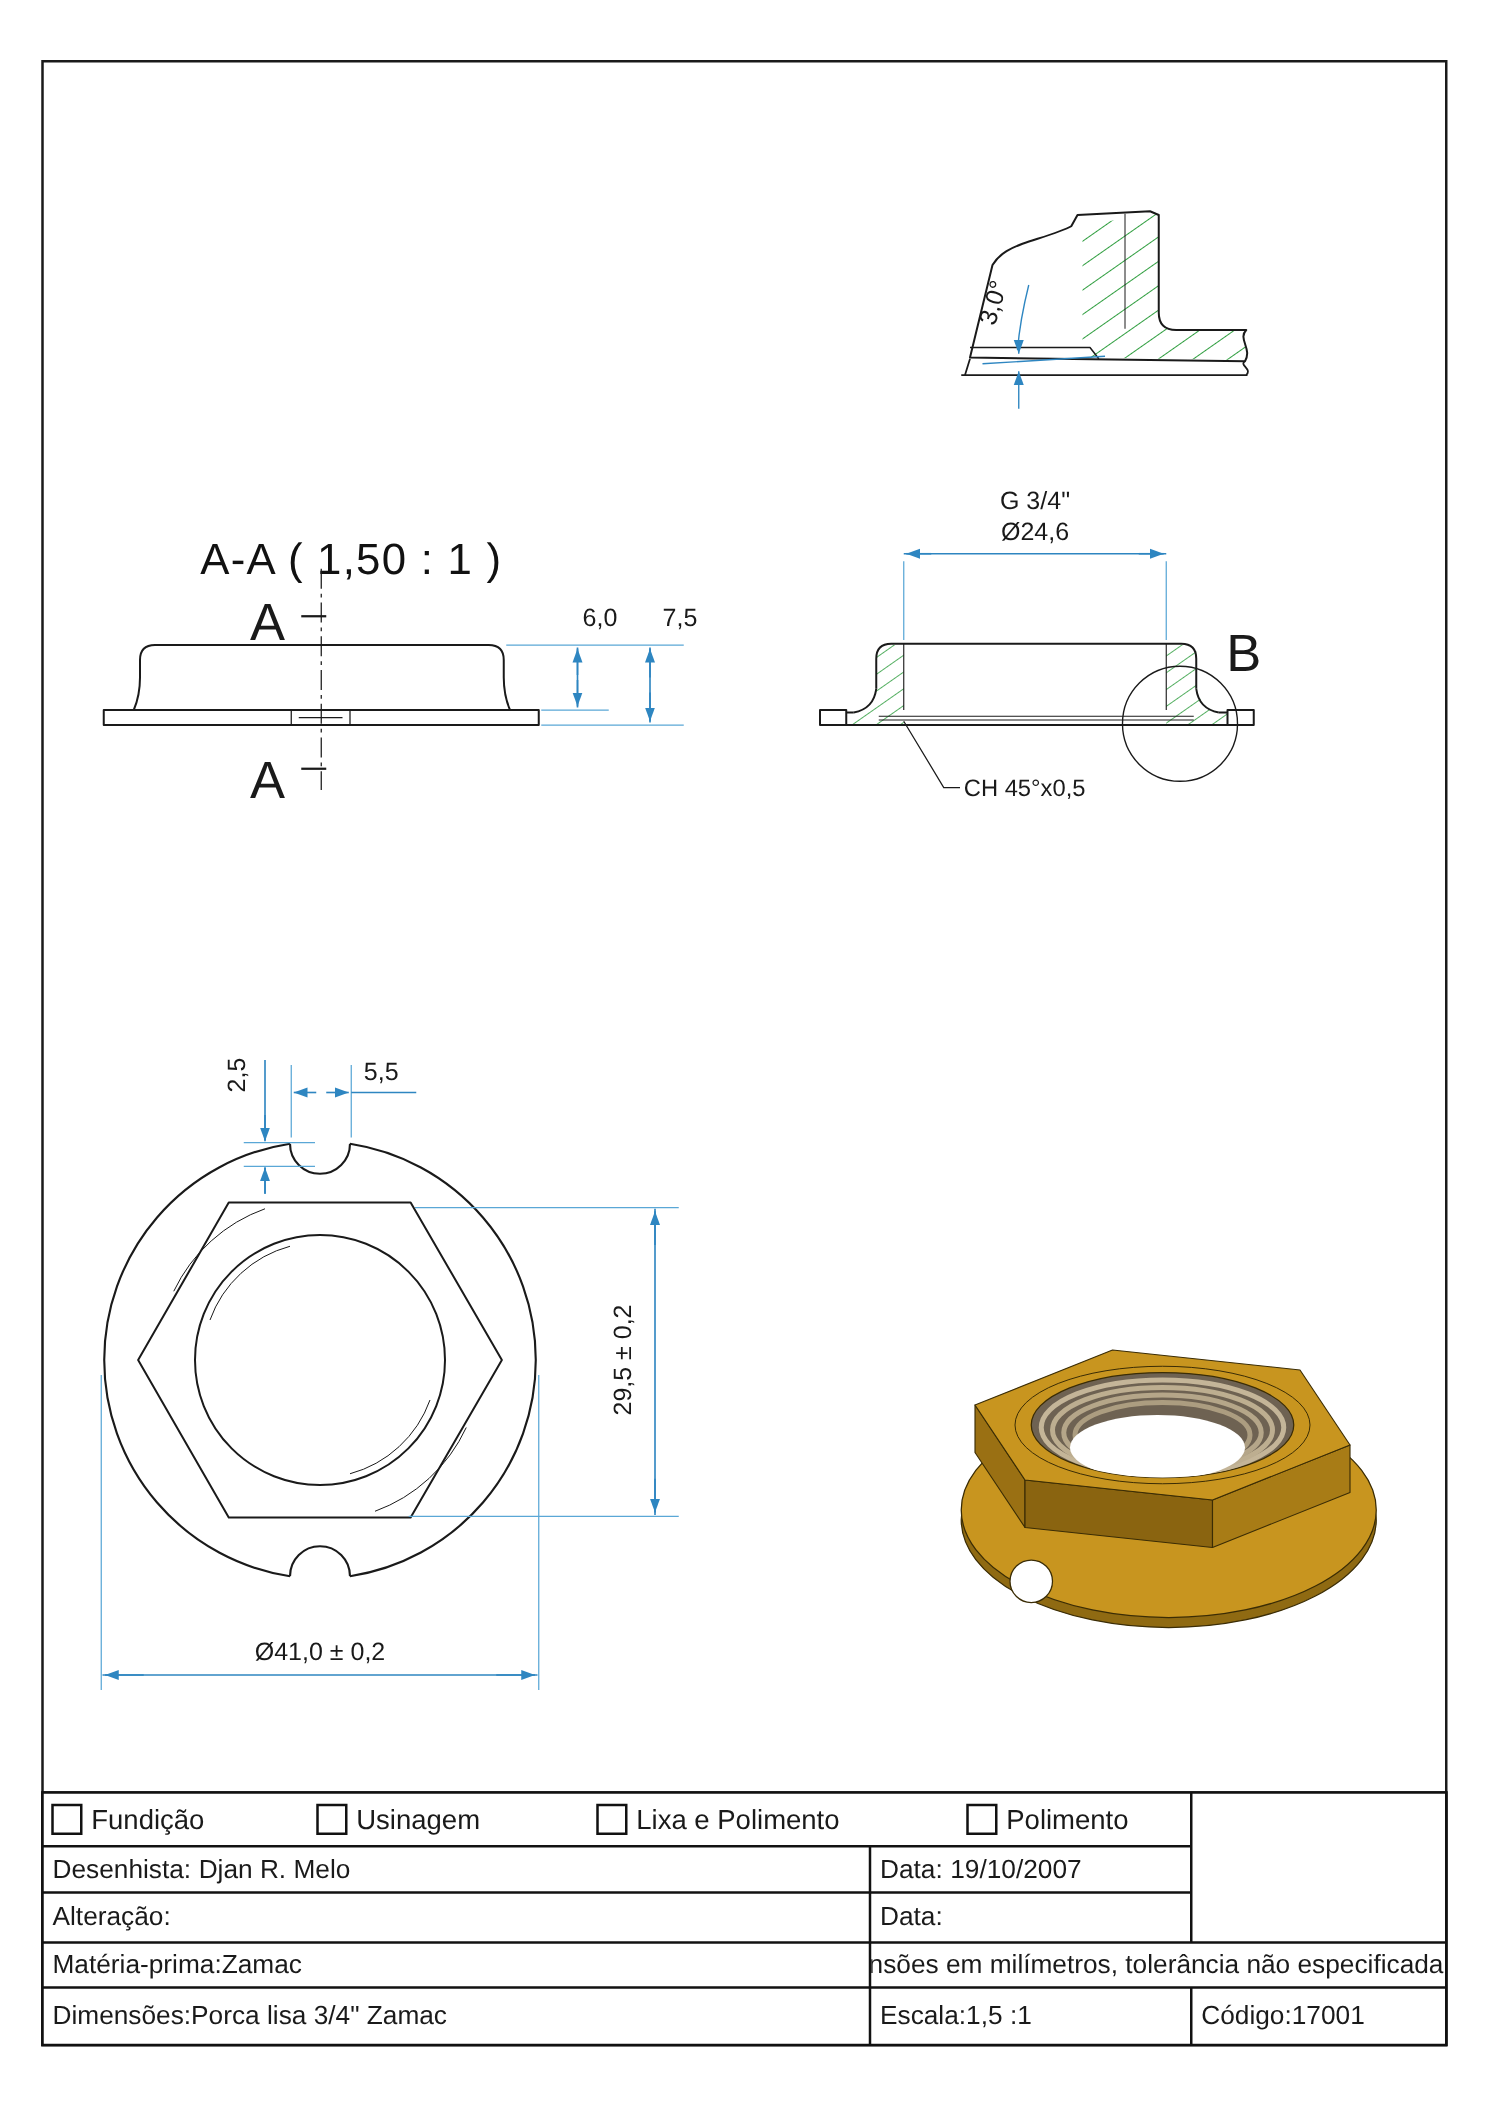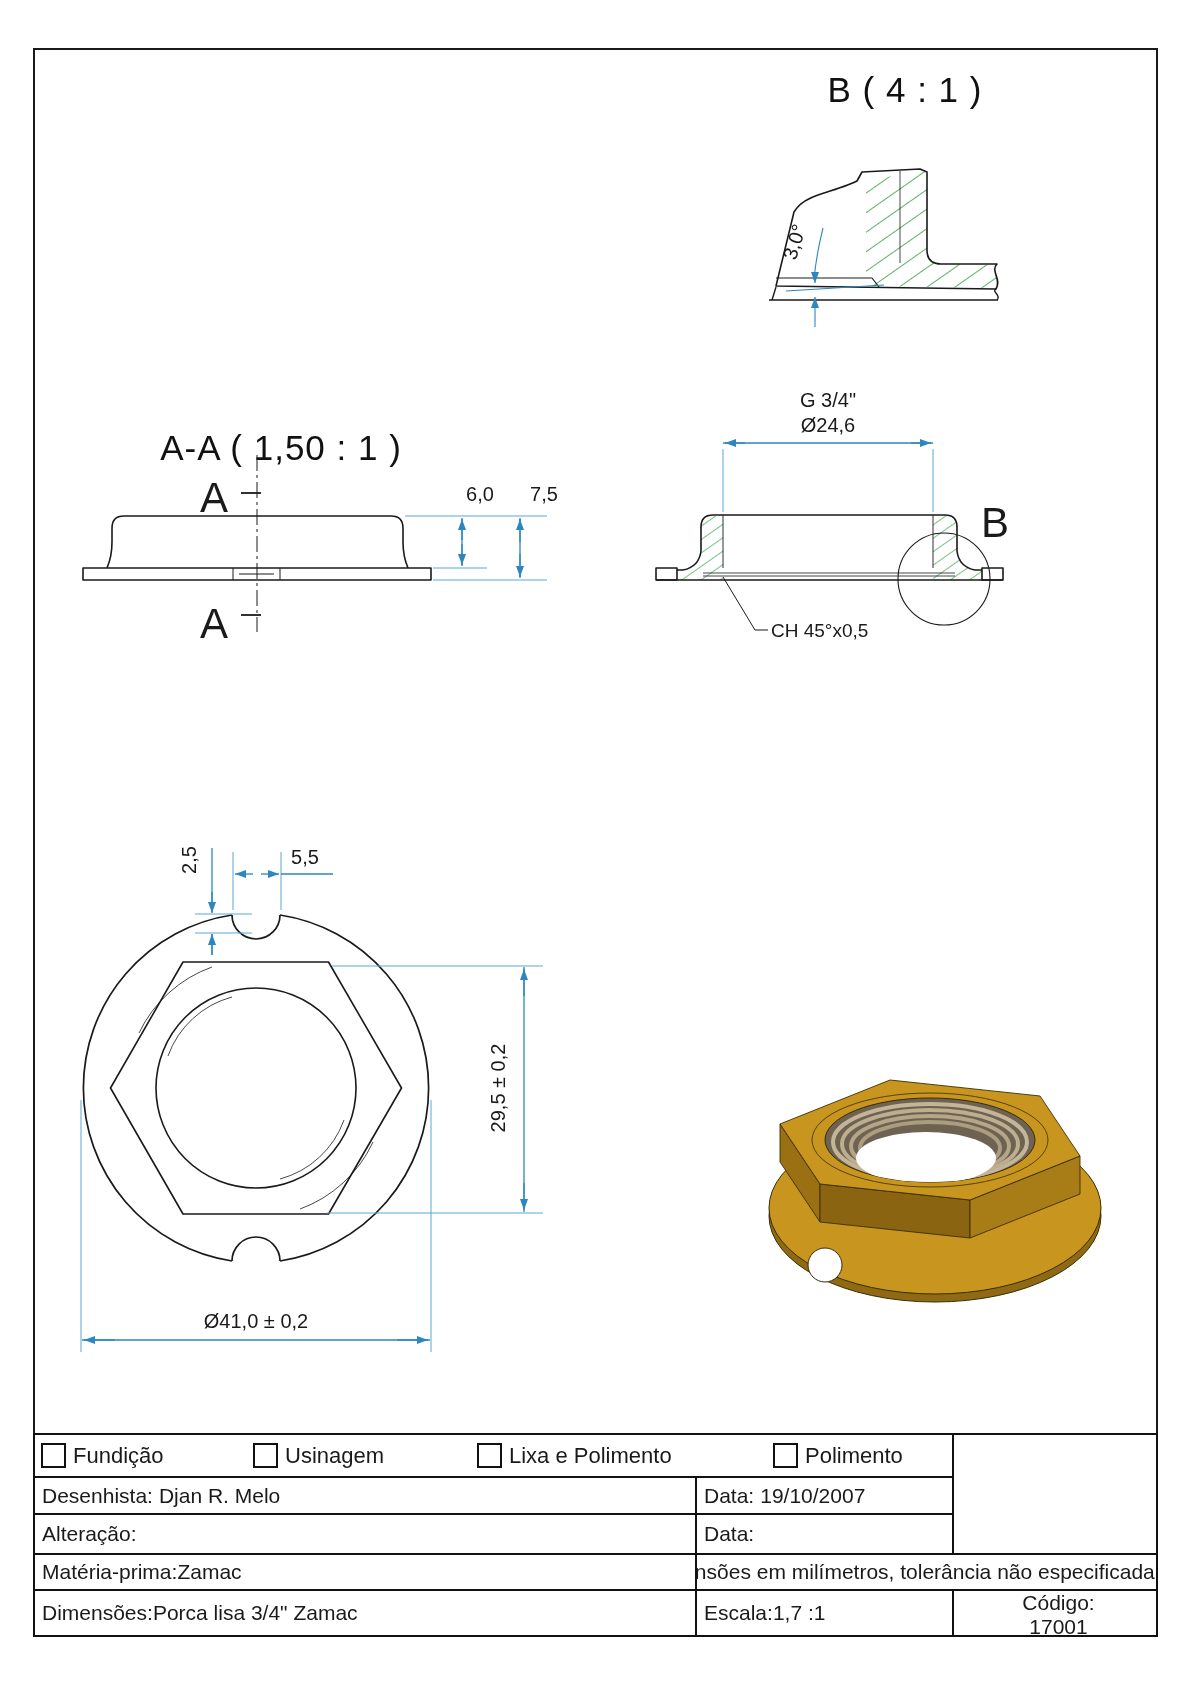--- a/index.html
+++ b/index.html
@@ -26,21 +26,21 @@
   .c-proc{grid-column:1/3;grid-row:1;position:relative;padding-left:0 !important;}
   .c-empty{grid-column:3;grid-row:1/4;}
   .c-des{grid-column:1;grid-row:2;}
   .c-data1{grid-column:2;grid-row:2;}
   .c-alt{grid-column:1;grid-row:3;}
   .c-data2{grid-column:2;grid-row:3;}
   .c-mat{grid-column:1;grid-row:4;}
   .c-tol{grid-column:2/4;grid-row:4;justify-content:center;font-size:15.5px;padding-left:0 !important;}
   .c-desc{grid-column:1;grid-row:5;}
   .c-esc{grid-column:2;grid-row:5;font-size:22px;}
-  .c-cod{grid-column:3;grid-row:5;font-size:22px;flex-direction:column;}
+  .c-cod{grid-column:3;grid-row:5;font-size:22px;}
   .chk-group{position:absolute;top:0;height:100%;display:flex;align-items:center;gap:7px;font-size:22px;justify-content:space-between;}
   .chk-box{width:25px;height:25px;border:2px solid #111;background:#fff;box-sizing:border-box;}
   .val{margin-left:6px;}
 </style>
 </head>
 <body>
 
 <div class="canvas">
 
   <svg width="0" height="0">
@@ -52,21 +52,20 @@
         <line x1="0" y1="0" x2="0" y2="11" stroke="#2f9e3f" stroke-width="1.3"></line>
       </pattern>
       <pattern id="hatchB" width="16" height="16" patternUnits="userSpaceOnUse" patternTransform="rotate(55)">
         <line x1="0" y1="0" x2="0" y2="16" stroke="#2f9e3f" stroke-width="1.6"></line>
       </pattern>
     </defs>
   </svg>
 
   <div class="frame"></div>
 
-  <div class="view-title" id="t-detail">B ( 4 : 1 )</div>
   <div class="view-title" id="t-aa">A-A ( 1,50 : 1 )</div>
 
   <svg style="left:690px;top:140px" width="330" height="200" viewBox="0 0 330 200">
     <g>
       <path d="M176,40 L237,31 L237,110 Q237,124 251,124 L306,125 L306,148 L176,146 Z" fill="url(#hatchB)"></path>
     </g>
     <g fill="none" stroke="#1a1a1a" stroke-width="1.6" stroke-linejoin="round">
       <path d="M86,146 L104,72 C110,62 120,58 128,55 C146,49 160,45 167,41 L172,32 L230,29 L237,32 L237,110 Q237,124 251,124 L307,124 C300,131 312,139 306,149 L86,146 Z"></path>
       <path d="M86,138 L182,138 L189,147" stroke-width="1.2"></path>
       <path d="M79,160 L308,160 M86,147 L82,160 M306,149 C301,152 312,155 307,160" stroke-width="1.4"></path>
@@ -265,21 +264,21 @@
     <div class="cell c-tol">
       <span>Dimensões em milímetros, tolerância não especificada ± 0,1</span>
     </div>
 
     <div class="cell c-desc">
       <span>Dimensões:</span>
       <span>Porca lisa 3/4" Zamac</span>
     </div>
     <div class="cell c-esc">
       <span>Escala:</span>
-      <span>1,7 :1</span>
+      <span>1,5 :1</span>
     </div>
     <div class="cell c-cod">
       <span>Código:</span>
       <span>17001</span>
     </div>
   </div>
 
 </div>
 
 </body></html>

